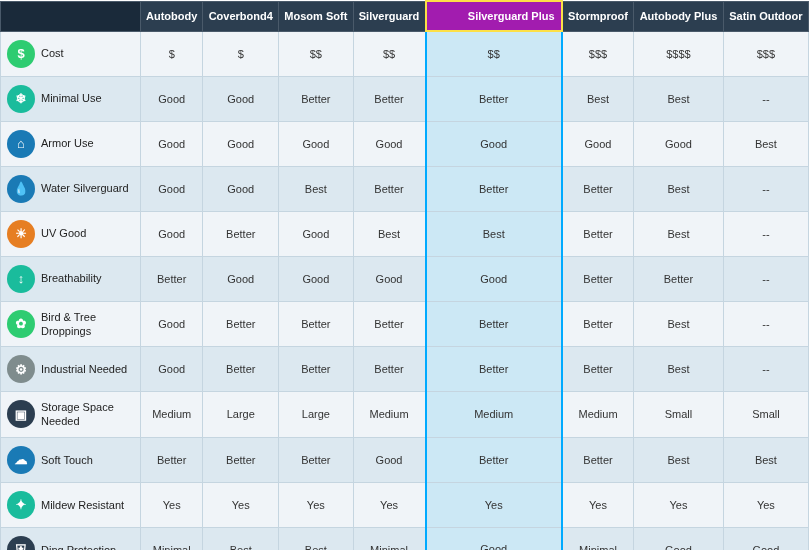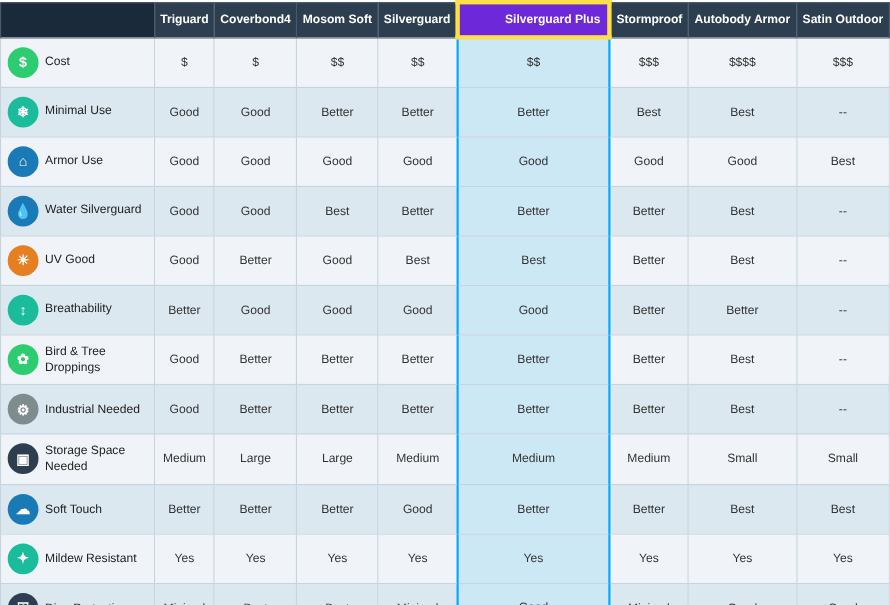--- a/index.html
+++ b/index.html
@@ -4,21 +4,21 @@
   <style>
     * { box-sizing: border-box; margin: 0; padding: 0; }
     body { font-family: Arial, sans-serif; font-size: 12px; background: #fff; }
 
     .table-wrapper { width: 809px; overflow: hidden; }
 
     table { width: 100%; border-collapse: collapse; }
 
     thead tr { background: #2c3e50; color: #fff; }
     thead th { padding: 8px 4px; text-align: center; font-size: 11px; font-weight: bold; border: 1px solid #4a5a6a; vertical-align: middle; }
-    thead th.highlight { background: #6d28d9; border: 4px solid #fde047; padding-left: 39px; }
+    thead th.highlight { background: #a21caf; border: 2px solid #fde047; padding-left: 39px; }
     thead th.feature-col { background: #1a2a3a; width: 140px; }
 
     tbody tr:nth-child(odd) { background: #f0f4f8; }
     tbody tr:nth-child(even) { background: #dce8f0; }
 
     tbody td { padding: 8px 4px; text-align: center; border: 1px solid #c5d5e0; vertical-align: middle; font-size: 11px; color: #333; }
     tbody td.feature-cell { text-align: left; padding-left: 6px; font-weight: bold; color: #222; background: inherit; }
     tbody td.highlight { background: #cce8f5; border-left: 2px solid #00aaff; border-right: 2px solid #00aaff; }
     tbody tr:last-child td.highlight { border-bottom: 2px solid #00aaff; }
 
@@ -35,27 +35,27 @@
     .feature-text { font-size: 11px; font-weight: normal; line-height: 1.3; }
   </style>
 </head>
 <body>
 
 <div class="table-wrapper">
   <table>
     <thead>
       <tr id="header-row">
       <th class="feature-col"></th>
-          <th>Triguard</th>
+          <th>Autobody</th>
           <th>Coverbond4</th>
           <th>Mosom Soft</th>
           <th>Silverguard</th>
           <th class="highlight">Silverguard Plus</th>
           <th>Stormproof</th>
-          <th>Autobody Armor</th>
+          <th>Autobody Plus</th>
           <th>Satin Outdoor</th>
         </tr>
     </thead>
     <tbody id="table-body">
     <tr>
           <td class="feature-cell">
             <div class="feature-inner">
               <div class="icon-circle green">$</div>
               <span class="feature-text">Cost</span>
             </div>

